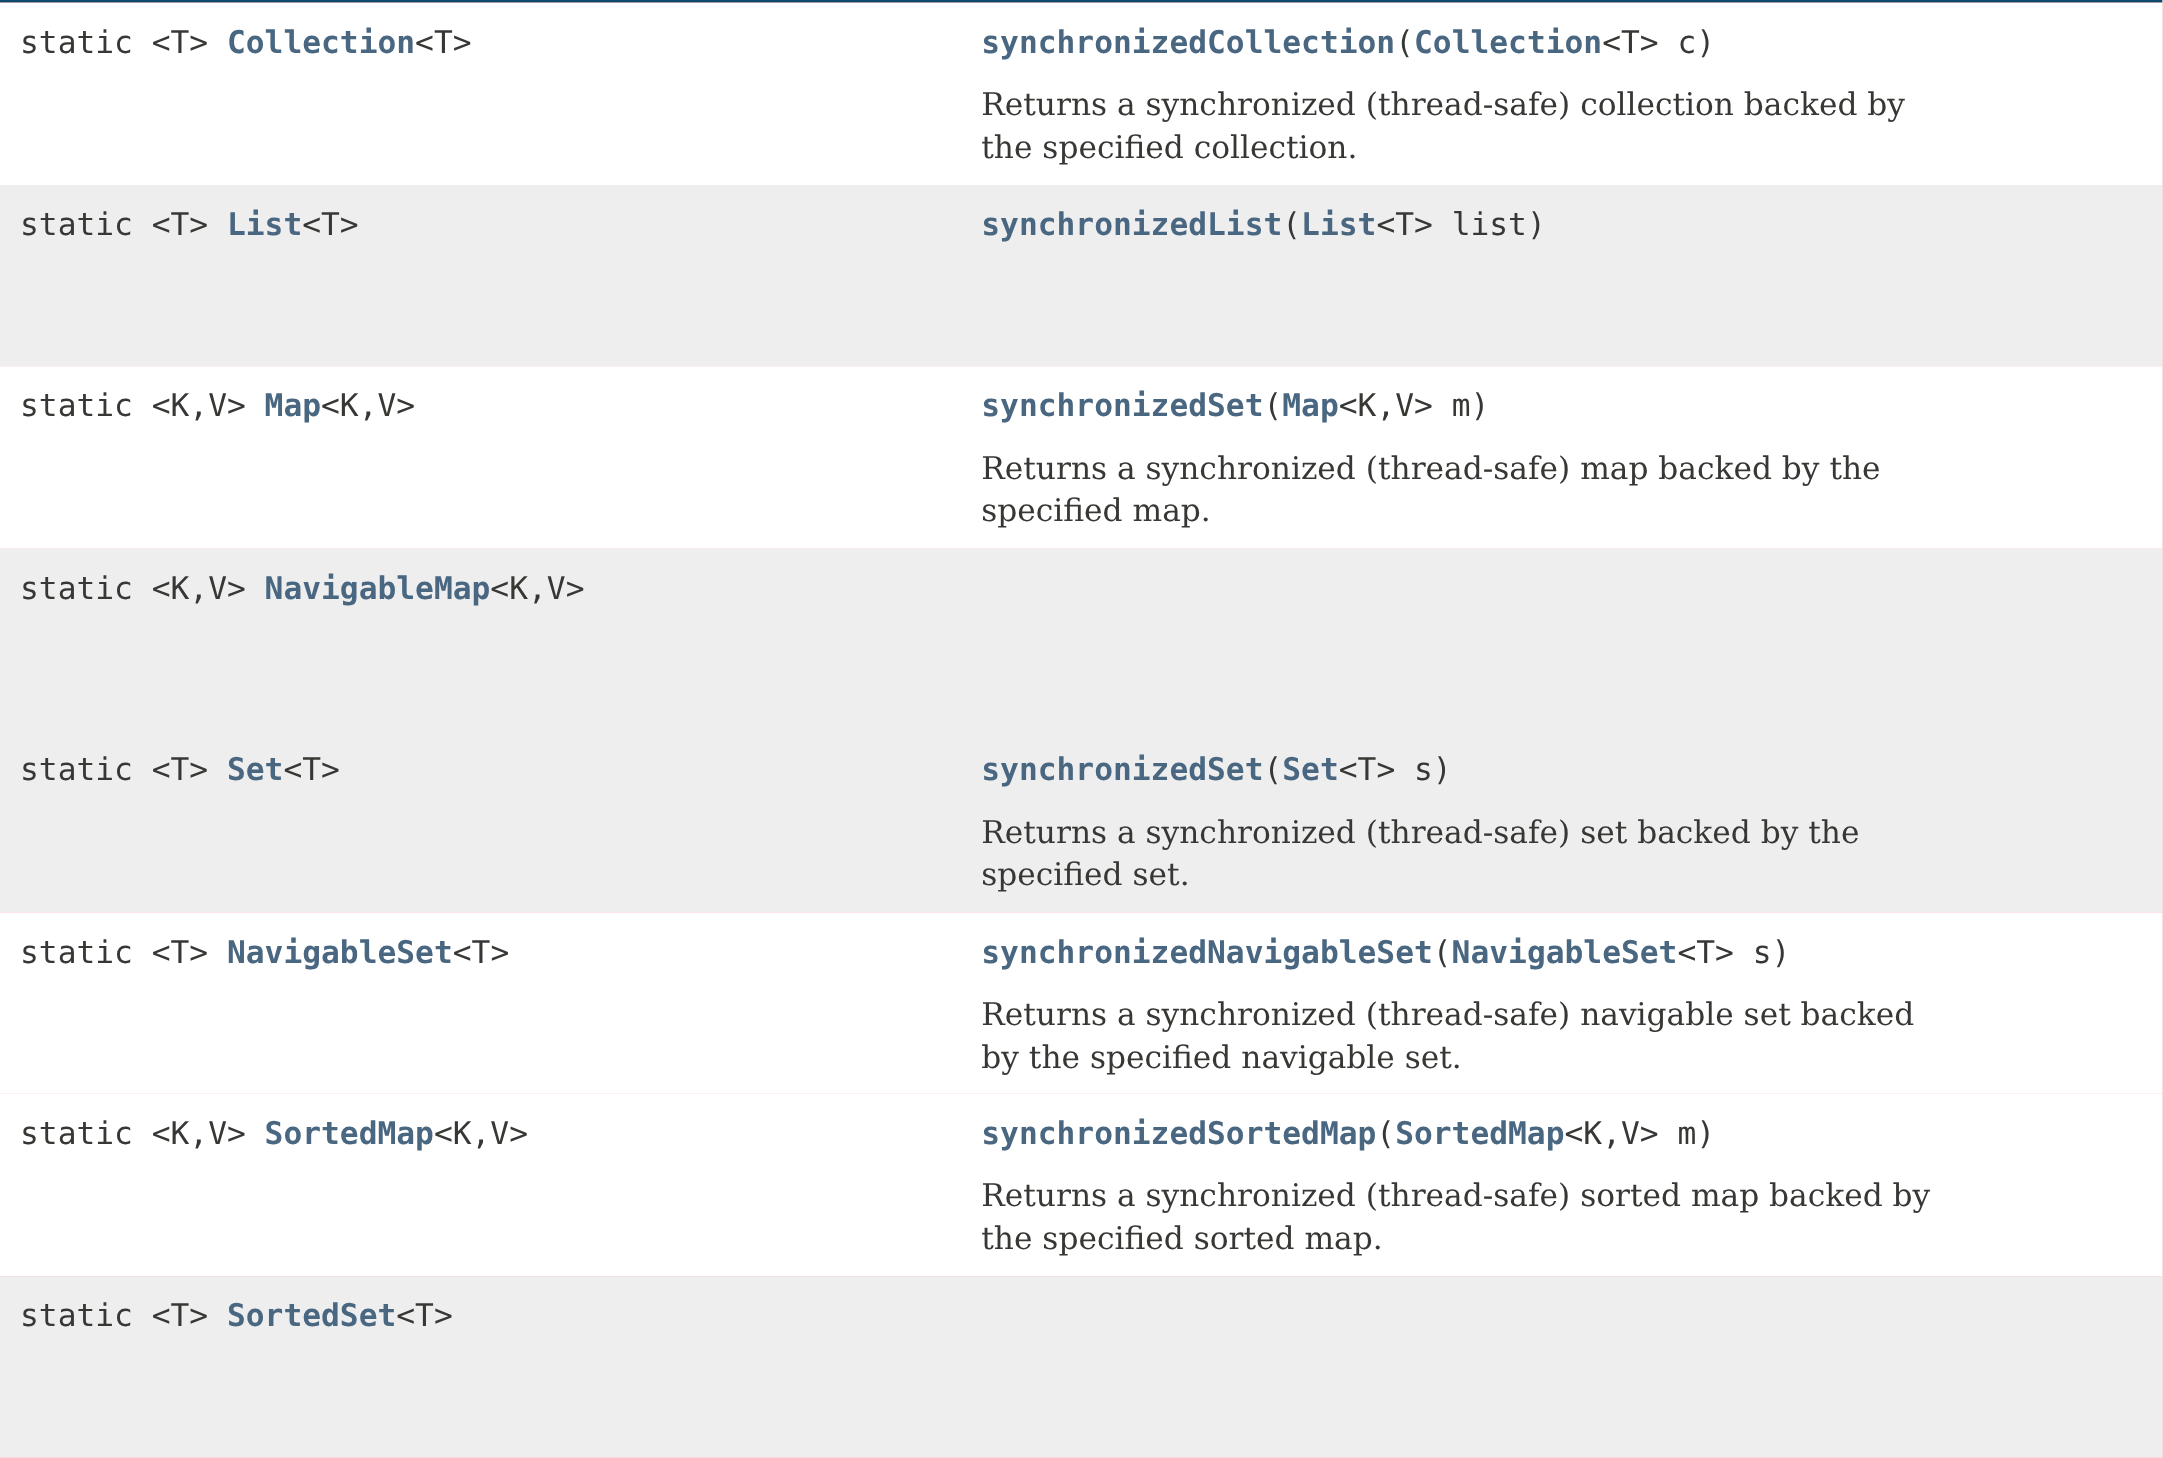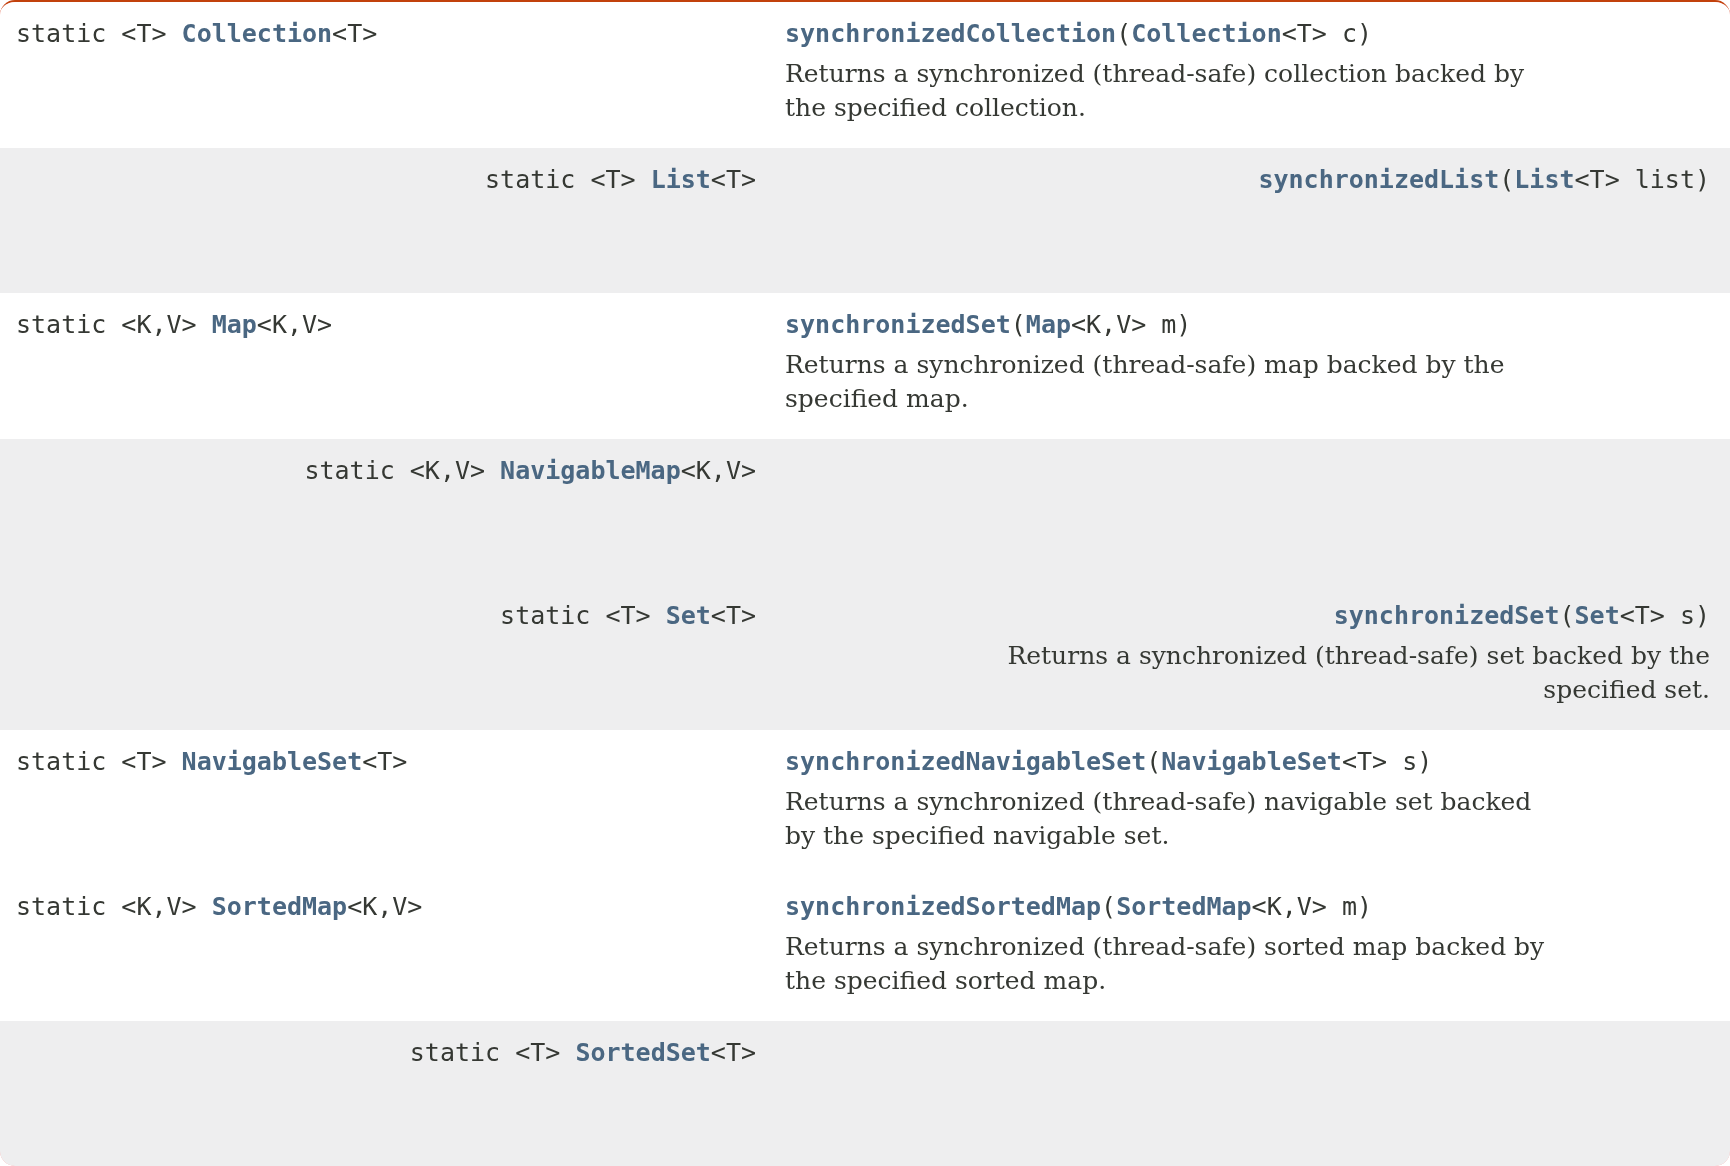--- a/index.html
+++ b/index.html
@@ -1,34 +1,33 @@
 <!DOCTYPE html>
 <html><head>
 <meta charset="utf-8">
 <style>
   html, body { margin: 0; padding: 0; background: #ffffff; }
   .page {
     width: 1730px;
     height: 1166px;
     overflow: hidden;
     background: #fca5a5;
-    border-top: 2px solid #c2410c;
+    border-top: 2px solid #0c4a6e;
     box-sizing: border-box;
     font-family: "Liberation Sans", sans-serif;
-    border-radius: 15px;
   }
   .summary-table { display: flex; flex-direction: column; width: 100%; height: 100%; }
   .summary-row {
     display: flex;
     flex: none;
     height: 145.5px;
     box-sizing: border-box;
   }
   .summary-row.alt { background: #ffffff; }
-  .summary-row.striped { background: #eeeeef; text-align: right; }
+  .summary-row.striped { background: #eeeeef; }
   .col-first {
     flex: none;
     width: 766px;
     box-sizing: border-box;
     padding: 16px 10px 8px 16px;
   }
   .col-last {
     flex: 1;
     box-sizing: border-box;
     padding: 16px 20px 21px 19px;
@@ -43,21 +42,21 @@
   .code a {
     color: #4a6782;
     font-weight: bold;
     text-decoration: none;
   }
   .desc {
     font-family: "DejaVu Serif", "Liberation Serif", serif;
     font-size: 25px;
     line-height: 34px;
     color: #353833;
-    margin-top: 7px;
+    margin-top: 17px;
     white-space: pre-line;
   }
 </style>
 </head>
 <body>
 
 <div class="page">
   <div class="summary-table">
       <div class="summary-row alt">
     <div class="col-first">

